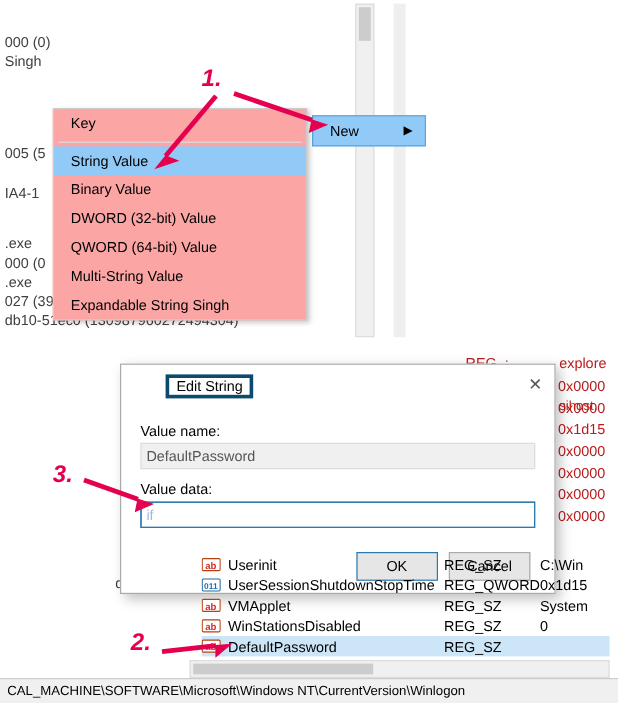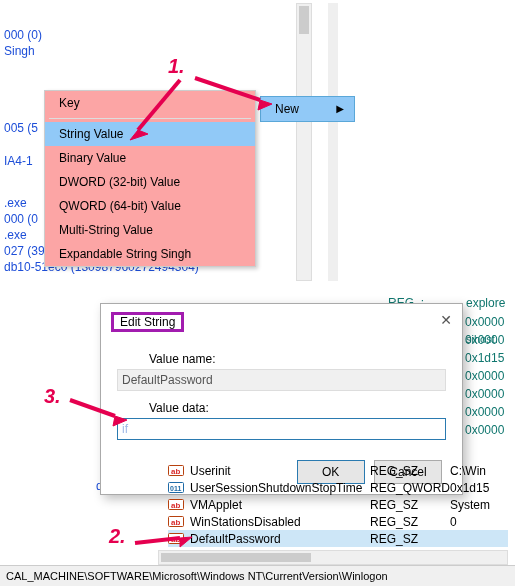--- a/index.html
+++ b/index.html
@@ -6,21 +6,21 @@
 body {
   font-family: "Segoe UI", Tahoma, sans-serif;
   font-size: 12px;
   background: #fff;
   width: 515px;
   height: 586px;
   position: relative;
   overflow: hidden;
   color: #000;
 }
-.bg-text { position: absolute; color: #1d4ed8; font-size: 12px; white-space: nowrap; }
+.bg-text { position: absolute; color: #404040; font-size: 12px; white-space: nowrap; }
 .scrollbar-track { position: absolute; background: #f0f0f0; border: 1px solid #ddd; }
 .scrollbar-thumb { position: absolute; background: #ccc; }
 
 
 .menu {
   position: absolute;
   background: #fca5a5;
   border: 1px solid #ccc;
   box-shadow: 2px 2px 4px rgba(0,0,0,0.2);
 }
@@ -46,27 +46,28 @@
   border: 1px solid #aaa;
   box-shadow: 4px 4px 10px rgba(0,0,0,0.25);
 }
 .dialog-title {
   padding: 8px 10px;
   font-size: 12px;
   display: flex;
   justify-content: space-between;
 }
 .title-highlight {
-  border: 3px solid #a21caf;
+  border: 3px solid #0c4a6e;
   padding: 0 6px;
   display: inline-block;
+  margin-left: 27px;
 }
 .dlg-close { color: #555; font-size: 14px; cursor: pointer; }
 .dlg-body { padding: 8px 16px 14px 16px; }
-.dlg-label { font-size: 12px; margin-top: 4px; margin-bottom: 3px; margin-left: 32px; }
+.dlg-label { font-size: 12px; margin-top: 4px; margin-bottom: 3px; }
 .dlg-input {
   width: 100%;
   font-size: 12px;
   padding: 3px 4px;
   border: 1px solid #aaa;
 }
 .dlg-input.readonly { background: #f0f0f0; border: 1px solid #ddd; color: #555; }
 .dlg-input.focus { border: 1px solid #2a7ab0; outline: 1px solid #2a7ab0; outline-offset: -1px; color:#9fb9e6;}
 .dlg-buttons { text-align: right; padding: 6px 20px 10px 0; }
 .dlg-btn {
@@ -111,21 +112,21 @@
   position: absolute;
   left: 0; bottom: 0;
   background: #f0f0f0;
   border-top: 1px solid #ccc;
   padding: 4px 6px;
   font-size: 11px;
   width: 100%;
   white-space: nowrap;
   margin-top: 36px;
 }
-.partial-col { position:absolute; font-size:12px; color:#0f766e;text-align:right; }
+.partial-col { position:absolute; font-size:12px; color:#b91c1c;text-align:right; }
 </style>
 </head>
 <body>
 
 <div class="bg-text" style="left:4px; top:28px;">000 (0)</div>
 <div class="bg-text" style="left:4px; top:44px;">Singh</div>
 <div class="bg-text" style="left:4px; top:101px;margin-top:20px;">005 (5</div>
 <div class="bg-text" style="left:4px; top:154px;">IA4-1</div>
 <div class="bg-text" style="left:4px; top:196px;">.exe</div>
 <div class="bg-text" style="left:4px; top:212px;">000 (0</div>

